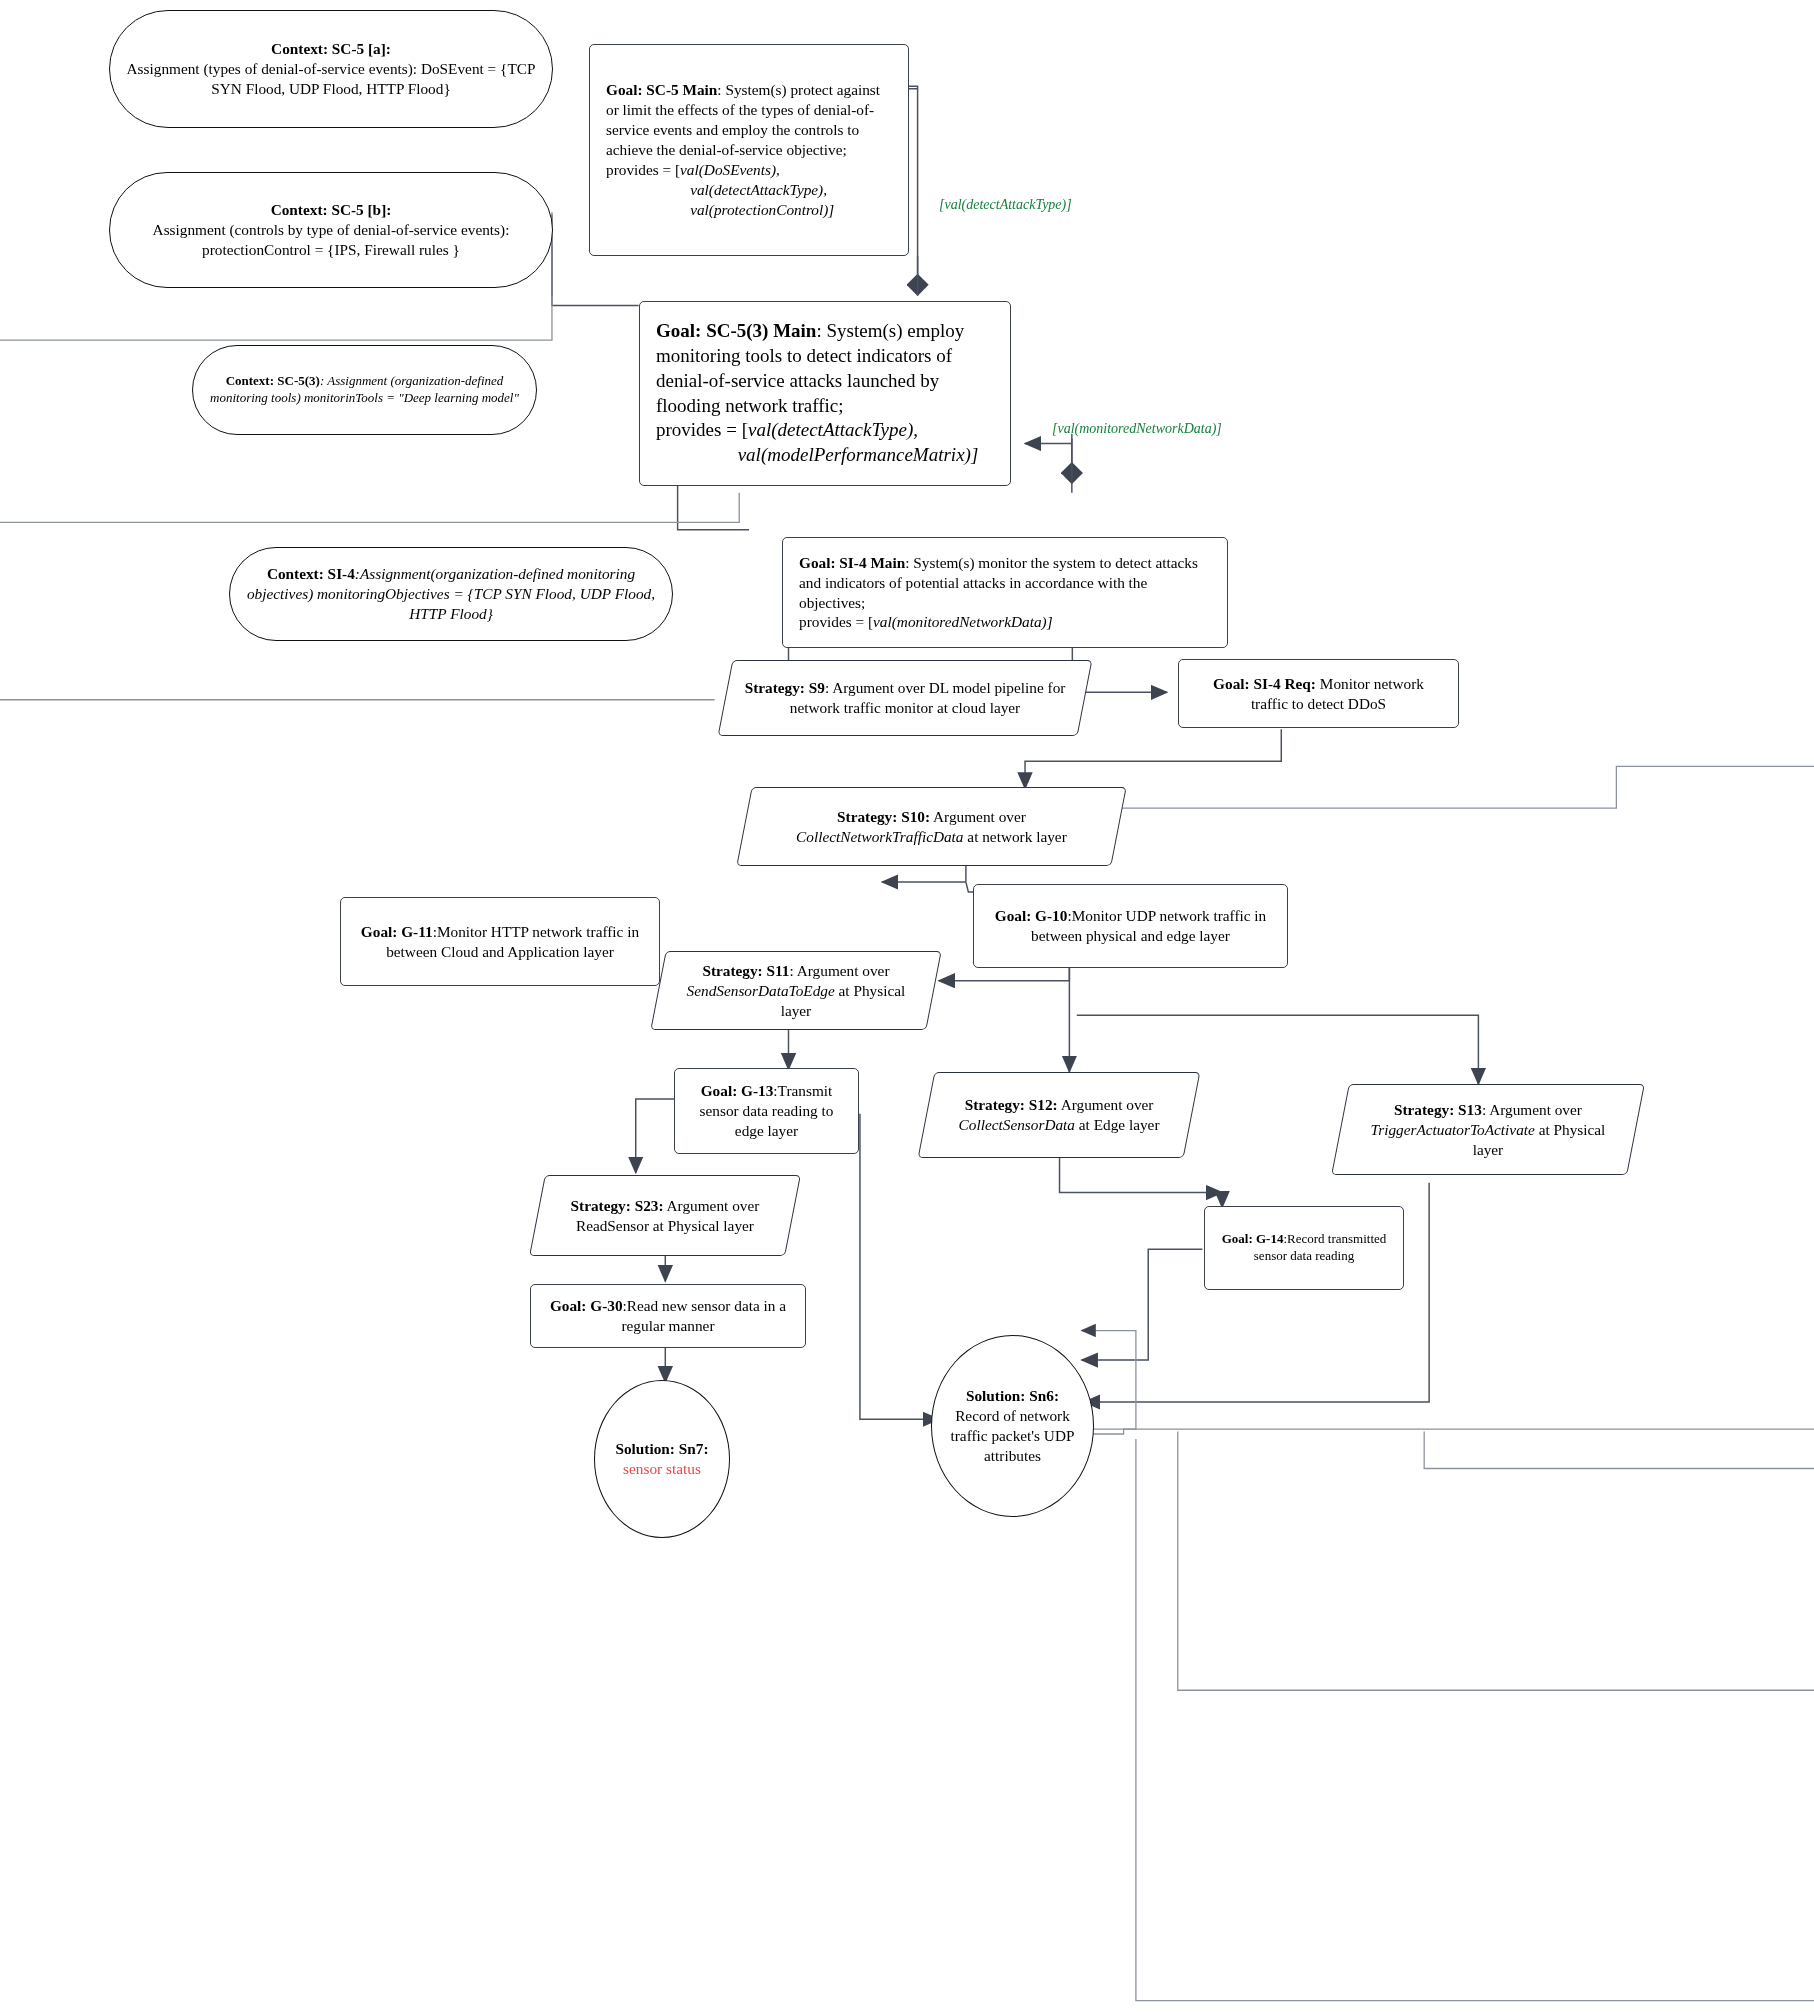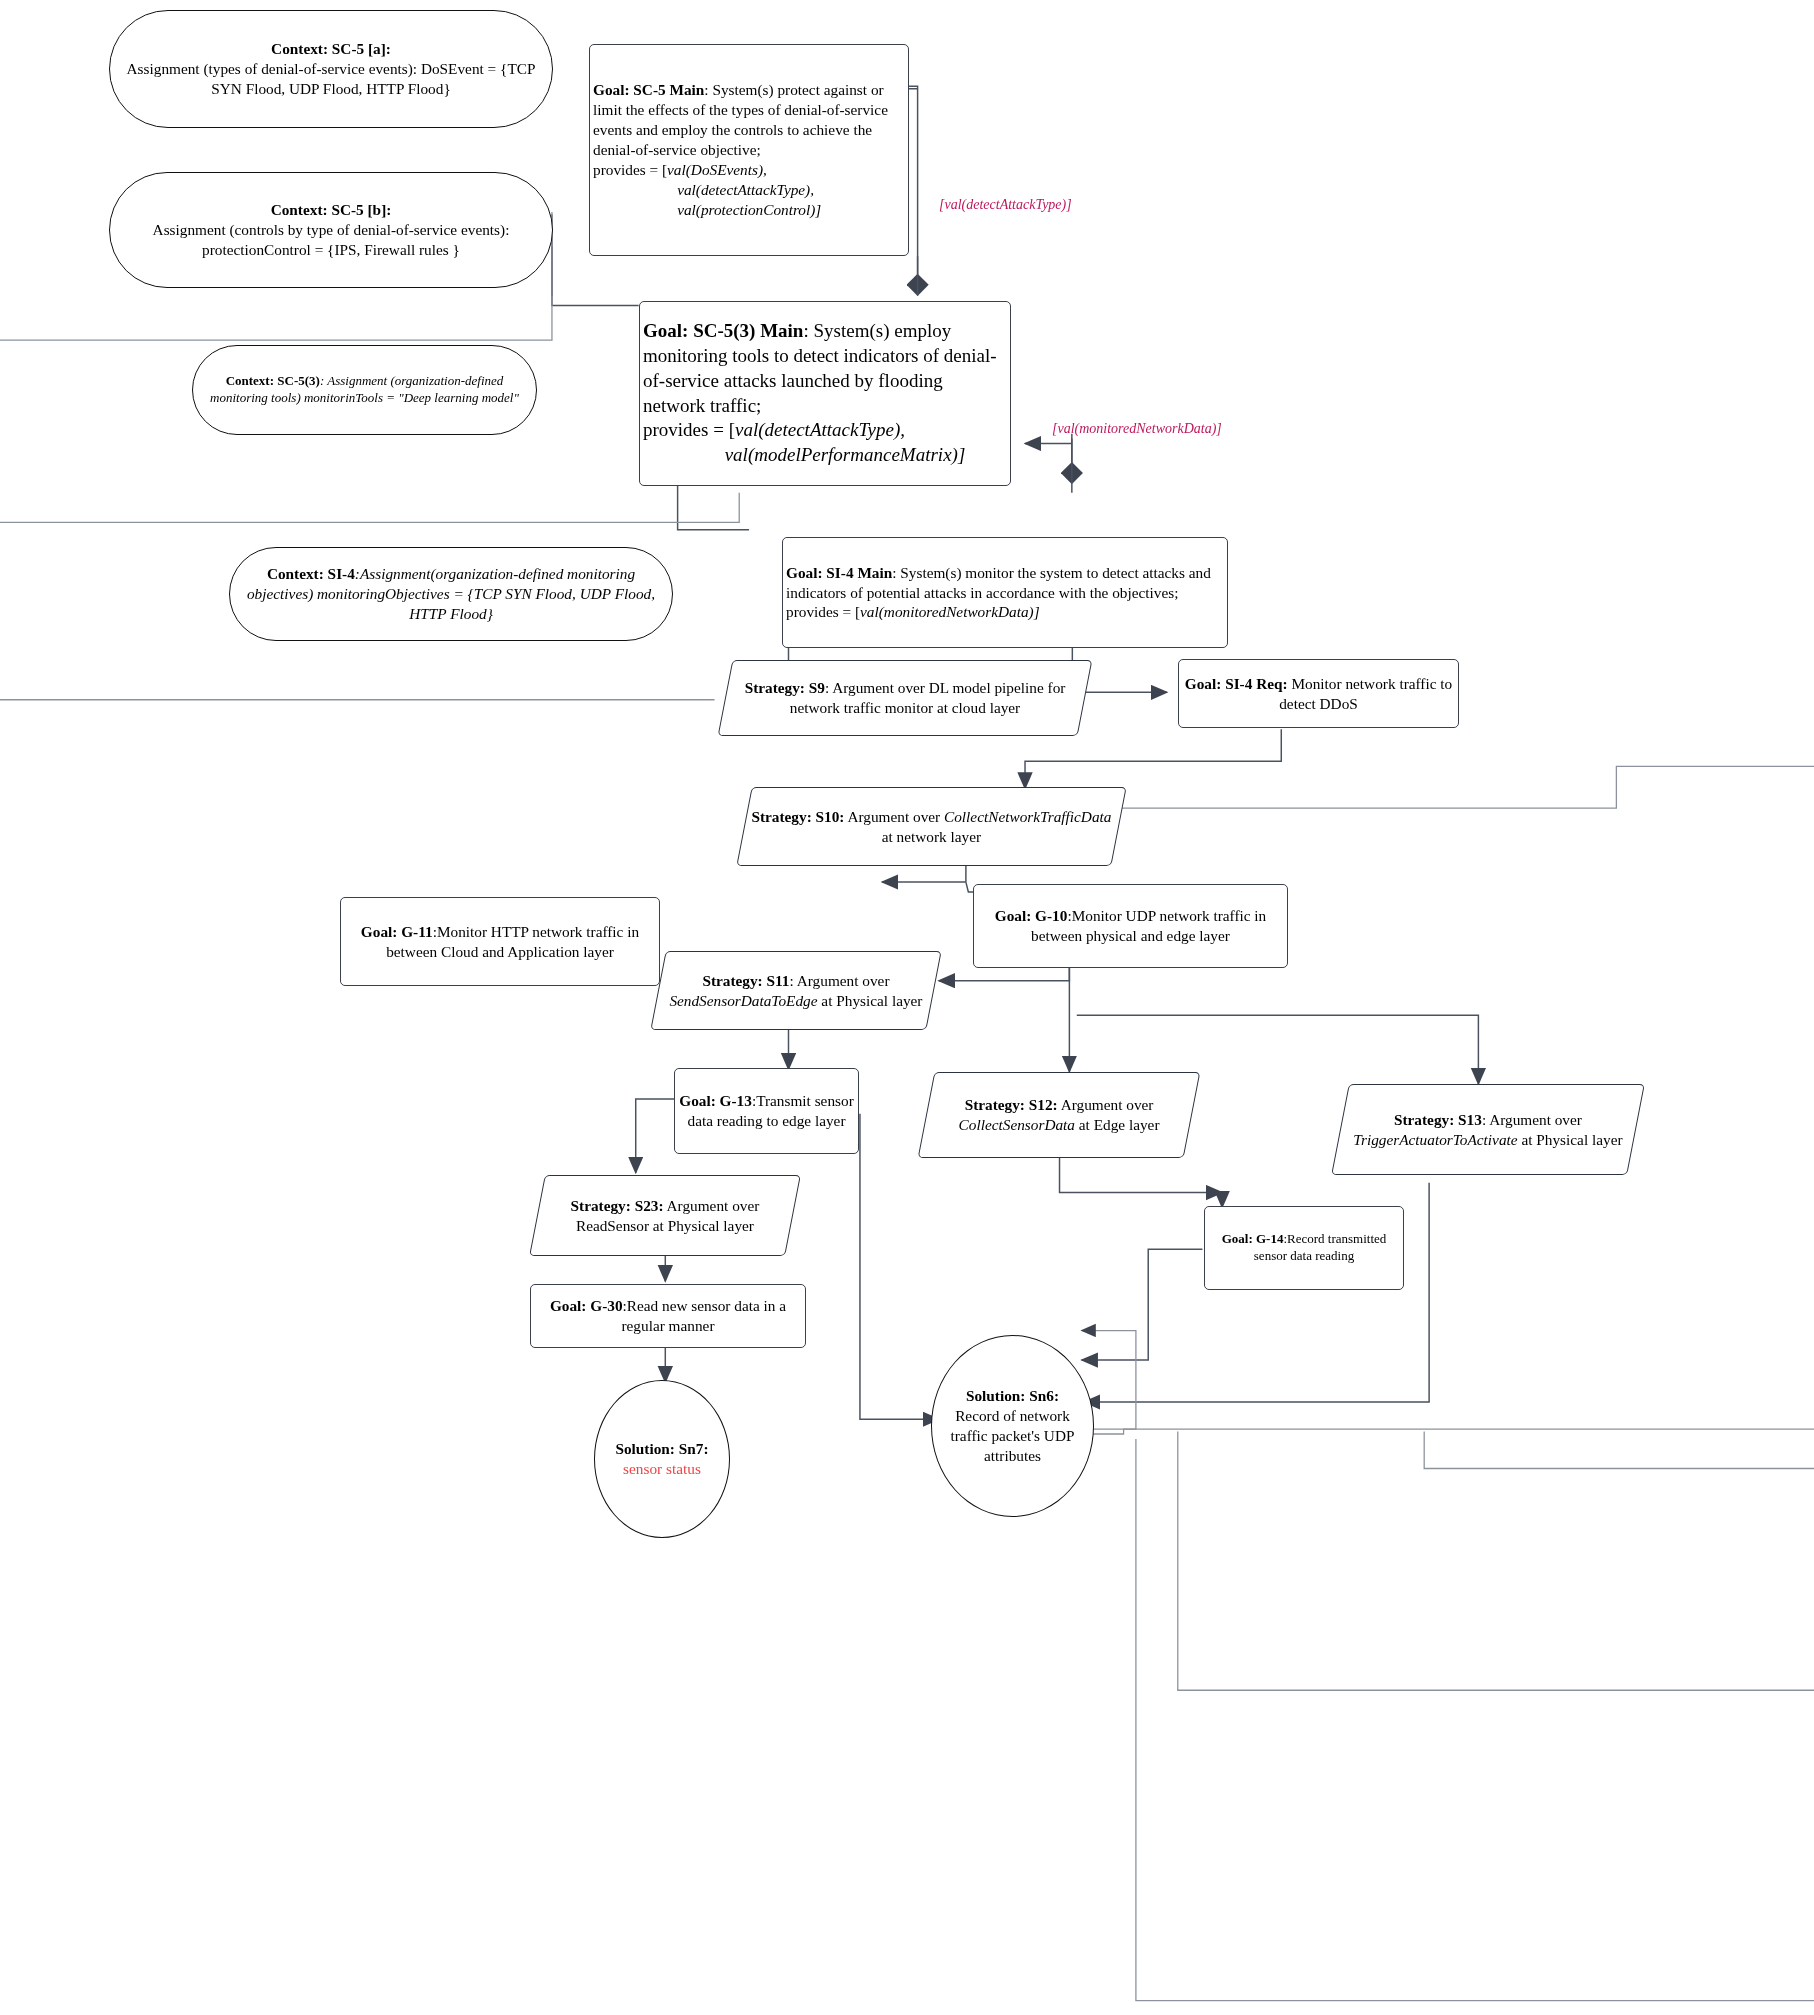--- a/index.html
+++ b/index.html
@@ -2,38 +2,38 @@
 <html style="font-size:8px"><head>
 <meta charset="utf-8">
 <style>
   html,body{margin:0;padding:0;background:#ffffff;}
   body{font-family:"Liberation Serif","DejaVu Serif",serif;}
   #canvas{position:relative;width:1815px;height:2015px;background:#fff;overflow:hidden;}
   svg.edges{position:absolute;left:0;top:0;width:1815px;height:2015px;pointer-events:none;}
 
   .node{position:absolute;box-sizing:border-box;display:flex;align-items:center;
         justify-content:center;text-align:center;background:#fff;color:#000;}
-  .node .inner{width:100%;padding:2px 3px;line-height:1.30;}
+  .node .inner{width:100%;padding:2px 16px;line-height:1.30;}
 
   
   .goal{border:1.5px solid #3a414d;border-radius:5px;}
   
   .context{border:1.5px solid #111;border-radius:492px;}
   
   .strategy{border:1.5px solid #2c3340;border-radius:5px;
             transform:skewX(-11deg);}
   .strategy .inner{transform:skewX(11deg);}
   
   .solution{border:1.5px solid #111;border-radius:50%;}
 
   b{font-weight:bold;}
   i{font-style:italic;}
   .ital{font-style:italic;}
   .muted{color:#ef4444;}
-  .edgelabel{position:absolute;font-style:italic;color:#be185d;white-space:nowrap;}
+  .edgelabel{position:absolute;font-style:italic;color:#15803d;white-space:nowrap;}
   .prov{display:block;text-align:left;}
   .indent1{display:block;text-align:left;padding-left:5.5em;}
   .indent2{display:block;text-align:left;padding-left:4.3em;}
 </style>
 </head>
 <body>
 
 <div id="canvas">
 
   <svg class="edges" viewBox="0 0 3683 4089">

